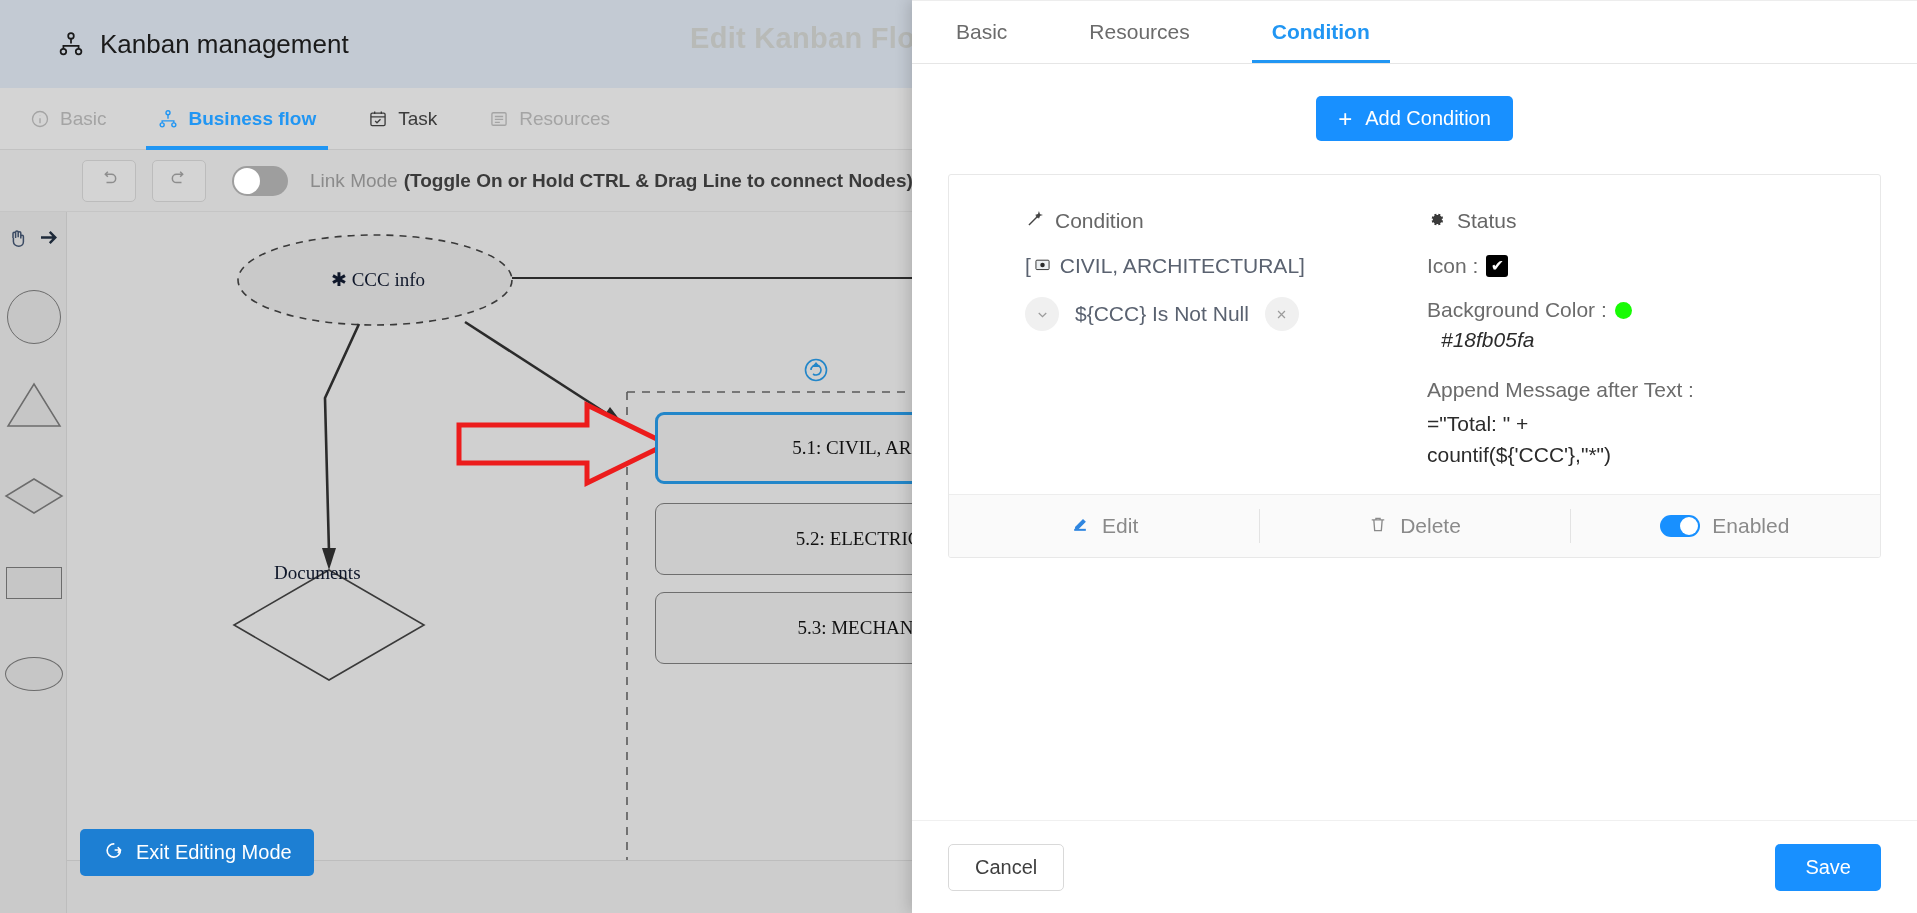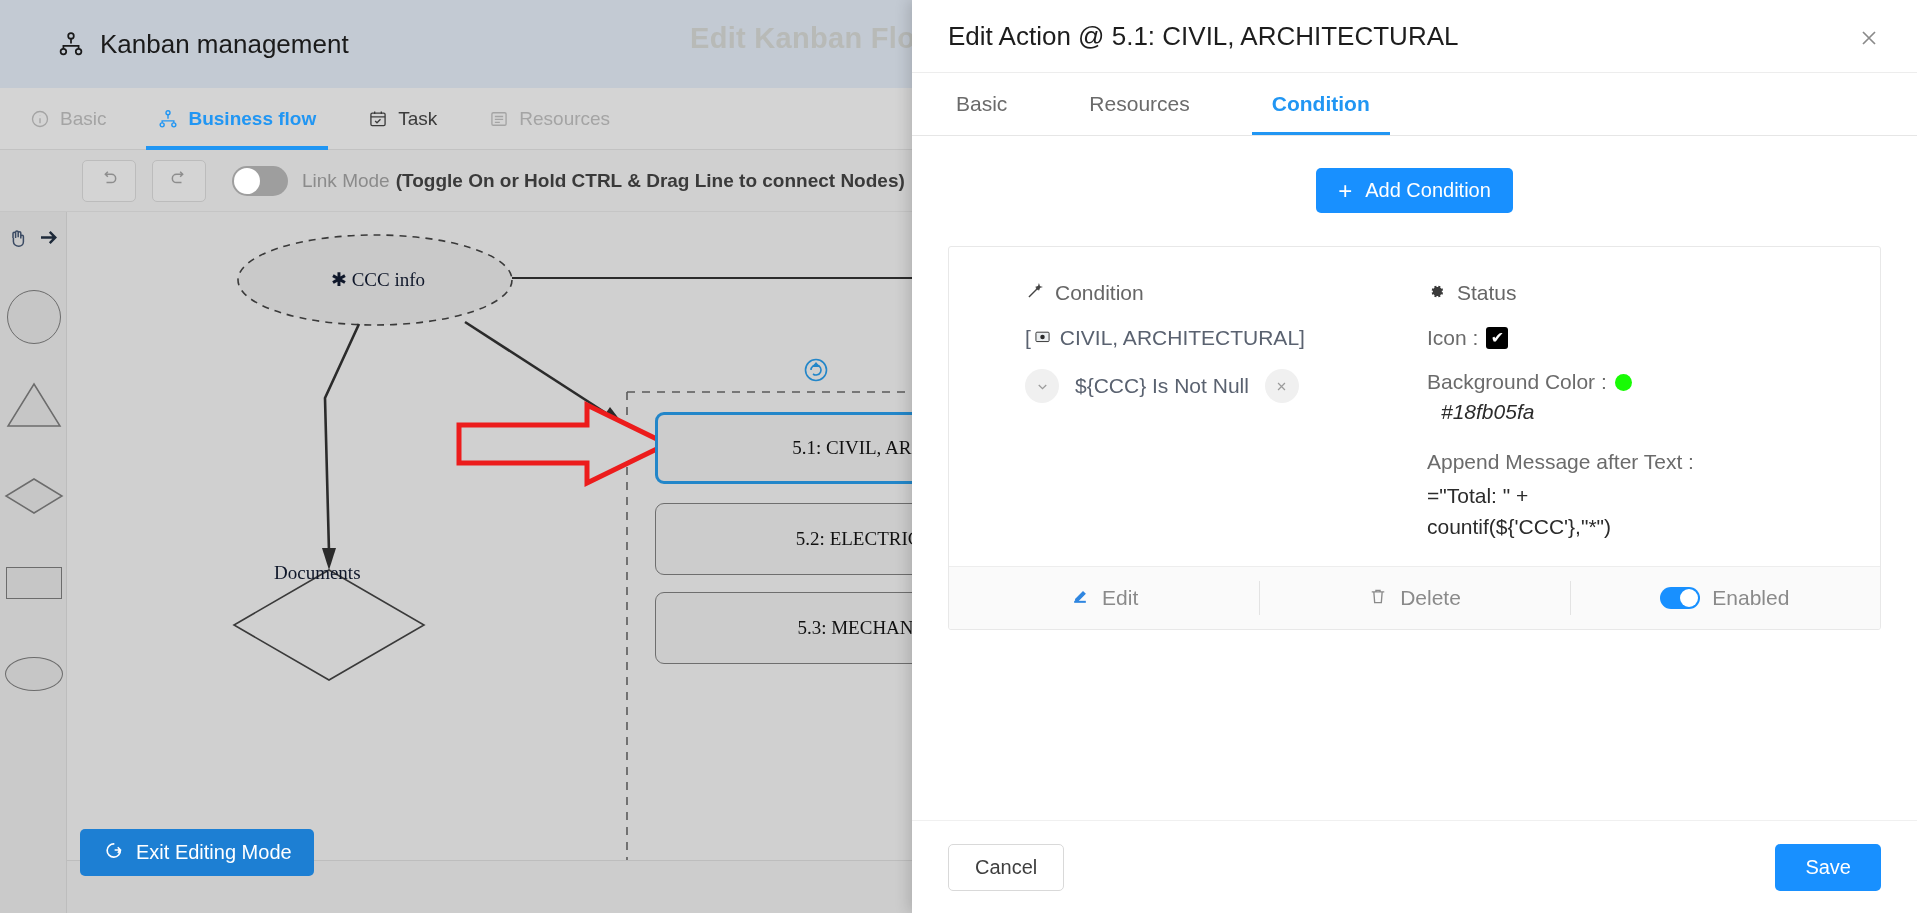--- a/index.html
+++ b/index.html
@@ -61,21 +61,21 @@
   }
   .tbtn:first-child { margin-left: 82px; }
   .link-toggle {
     width: 56px; height: 30px; border-radius: 15px; background: #9e9e9e;
     margin-left: 26px; position: relative; cursor: pointer; flex: none;
   }
   .link-toggle .knob {
     position: absolute; left: 2px; top: 2px; width: 26px; height: 26px;
     border-radius: 50%; background: #ffffff;
   }
-  .link-label { margin-left: 14px; font-size: 19px; color: #8b8b8b; }
+  .link-label { margin-left: 22px; font-size: 19px; color: #8b8b8b; }
   .link-hint { font-size: 19px; color: #3a3a3a; font-weight: bold; margin-left: 6px; }
 
   
   .palette {
     position: absolute; left: 0; top: 212px; width: 67px; height: 701px;
     background: #cacaca; border-right: 1px solid #bdbdbd;
   }
   .pal-row { position: absolute; left: 0; width: 67px; display: flex; justify-content: center; }
   .pal-tools { top: 15px; gap: 6px; align-items: center; }
   .shape-circle {
@@ -406,28 +406,20 @@
               <path d="M20 12h-6.2M17.2 9l2.9 3-2.9 3"></path>
           </svg>
         </span>
         <span>Exit Editing Mode</span>
       </button>
     </div>
   </div>
 
   <div class="drawer">
 
-    <div class="drawer-head">
-      <div class="drawer-title">Edit Action @ 5.1: CIVIL, ARCHITECTURAL</div>
-      <div class="drawer-close">
-        <svg viewBox="0 0 24 24" width="24" height="24" fill="none" stroke="#8a8a8a" stroke-width="1.7">
-          <path d="M6 6l12 12M18 6L6 18"></path>
-        </svg>
-      </div>
-    </div>
 
     <div class="drawer-tabs">
       <div class="dtab">
         <span>Basic</span>
       </div>
       <div class="dtab">
         <span>Resources</span>
       </div>
       <div class="dtab active">
         <span>Condition</span>

